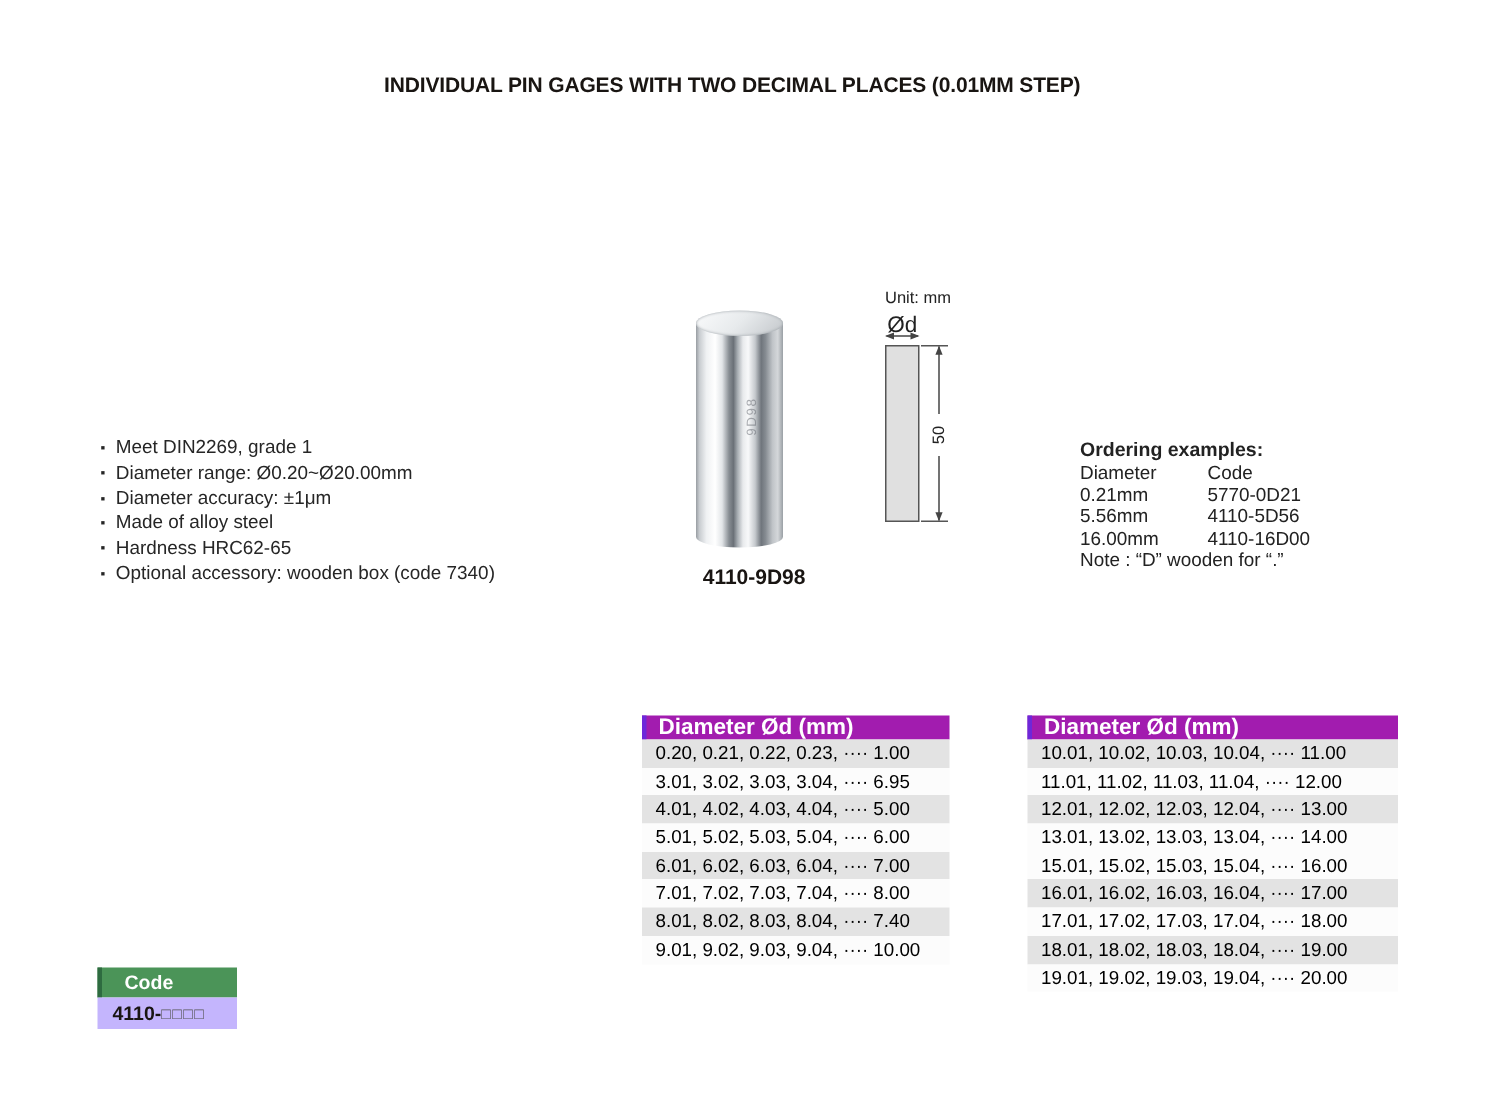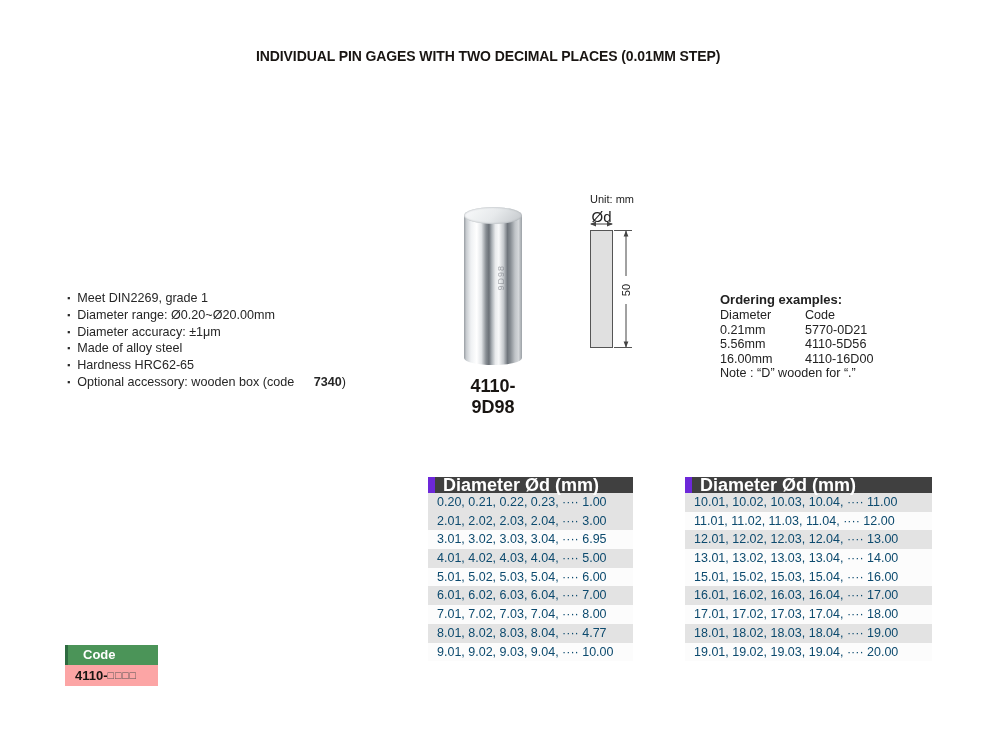--- a/index.html
+++ b/index.html
@@ -12,21 +12,21 @@
   
   .page-title{
     left:256px;top:48px;white-space:nowrap;
     font-size:14px;font-weight:bold;color:#191512;letter-spacing:-0.1px;
   }
 
   
   .features{left:67px;top:291px;font-size:12.6px;color:#262626;}
   .feature-item{display:flex;align-items:baseline;line-height:15.8px;white-space:nowrap;}
   .bullet{font-size:9px;margin-right:7px;position:relative;top:-1px;color:#262626;}
-  .bold-code{font-weight:bold;margin-left:16px;}
+  .bold-code{font-weight:normal;}
 
   
   .pin-wrap{left:464px;top:207px;width:58px;height:158px;}
   .pin-body{
     position:absolute;left:0;top:8px;width:58px;height:150px;
     background:linear-gradient(90deg,
       #989da2 0%, #c8ccd0 4%, #eff1f3 12%, #ffffff 22%, #e2e5e8 30%,
       #878d93 38%, #6a7077 43%, #aab0b5 48%, #e8eaec 54%, #f8f9fa 60%,
       #c5c9cd 68%, #6f757c 75%, #868c92 80%, #c0c4c8 88%, #d4d7da 94%, #9aa0a5 100%);
     border-radius:0 0 50% 50% / 0 0 7px 7px;
@@ -34,58 +34,58 @@
   .pin-top{
     position:absolute;left:0;top:0;width:58px;height:17px;border-radius:50%;
     background:linear-gradient(135deg,#fafbfc 0%,#e7eaec 50%,#c2c6ca 100%);
     box-shadow:inset 0 0 2px #9aa0a5;
   }
   .pin-engraving{
     position:absolute;left:32px;top:58px;
     writing-mode:vertical-rl;transform:rotate(180deg);
     font-size:9px;letter-spacing:1px;color:rgba(105,110,116,0.55);
   }
-  .pin-caption{left:449px;top:376px;width:88px;text-align:center;
-    font-size:18px;font-weight:bold;color:#191512;}
+  .pin-caption{left:449px;top:376px;width:88px;text-align:right;
+    font-size:14px;font-weight:bold;color:#191512;}
 
   
   .unit-label{left:590px;top:193px;font-size:11px;color:#222;white-space:nowrap;}
   .dia-label{left:586px;top:208px;width:31px;text-align:center;font-size:15px;color:#222;}
   .drawing-svg{left:586px;top:219px;}
 
   
   .ordering{left:720px;top:253px;font-size:12.6px;color:#222;margin-top:39px;}
   .ordering-title{font-weight:bold;font-size:13px;line-height:16px;}
   .ordering-row{display:flex;line-height:14.6px;white-space:nowrap;}
   .ordering-col1{width:85px;}
   .ordering-note{line-height:14.6px;white-space:nowrap;}
 
   
   .dia-table{top:477px;}
   .dia-table-left{left:428px;width:205px;}
   .dia-table-right{left:685px;width:247px;}
   .tbl-header{
-    height:16px;line-height:16px;background:#404040;border-left:7px solid #6d28d9;
-    color:#ffffff;font-size:18px;font-weight:bold;padding-left:8px;box-sizing:border-box;
+    height:16px;line-height:16px;background:#a21caf;border-left:3px solid #6d28d9;
+    color:#ffffff;font-size:15px;font-weight:bold;padding-left:8px;box-sizing:border-box;
   }
   .tbl-row{
-    height:18.7px;line-height:18.7px;font-size:12.5px;color:#0c4a6e;
+    height:18.7px;line-height:18.7px;font-size:12.5px;color:#000000;
     padding-left:9px;box-sizing:border-box;white-space:nowrap;
   }
   .row-odd{background:#e3e3e3;}
   .row-even{background:#fcfcfc;}
 
   
   .code-box{left:65px;top:645px;width:93px;}
   .code-header{
     height:20px;line-height:20px;background:#4b9458;border-left:3px solid #2e6b40;
     color:#ffffff;font-size:13px;font-weight:bold;padding-left:15px;box-sizing:border-box;
   }
   .code-row{
-    height:21px;line-height:21px;background:#fca5a5;padding-left:10px;box-sizing:border-box;
+    height:21px;line-height:21px;background:#c4b5fd;padding-left:10px;box-sizing:border-box;
     font-size:13px;color:#191512;white-space:nowrap;
   }
   .code-prefix{font-weight:bold;}
   .code-boxes{font-size:10.5px;color:#555;letter-spacing:1px;position:relative;top:-1px;}
 </style>
 </head>
 <body>
 
 <div class="abs page-title">INDIVIDUAL PIN GAGES WITH TWO DECIMAL PLACES (0.01MM STEP)</div>
 
@@ -160,27 +160,26 @@
   <div class="ordering-row">
     <span class="ordering-col1">16.00mm</span>
     <span>4110-16D00</span>
   </div>
   <div class="ordering-note">Note : “D” wooden for “.”</div>
 </div>
 
 <div class="abs dia-table dia-table-left">
   <div class="tbl-header">Diameter Ød (mm)</div>
   <div class="tbl-row row-odd">0.20, 0.21, 0.22, 0.23, ···· 1.00</div>
-  <div class="tbl-row row-odd">2.01, 2.02, 2.03, 2.04, ···· 3.00</div>
   <div class="tbl-row row-even">3.01, 3.02, 3.03, 3.04, ···· 6.95</div>
   <div class="tbl-row row-odd">4.01, 4.02, 4.03, 4.04, ···· 5.00</div>
   <div class="tbl-row row-even">5.01, 5.02, 5.03, 5.04, ···· 6.00</div>
   <div class="tbl-row row-odd">6.01, 6.02, 6.03, 6.04, ···· 7.00</div>
   <div class="tbl-row row-even">7.01, 7.02, 7.03, 7.04, ···· 8.00</div>
-  <div class="tbl-row row-odd">8.01, 8.02, 8.03, 8.04, ···· 4.77</div>
+  <div class="tbl-row row-odd">8.01, 8.02, 8.03, 8.04, ···· 7.40</div>
   <div class="tbl-row row-even">9.01, 9.02, 9.03, 9.04, ···· 10.00</div>
 </div>
 
 <div class="abs dia-table dia-table-right">
   <div class="tbl-header">Diameter Ød (mm)</div>
   <div class="tbl-row row-odd">10.01, 10.02, 10.03, 10.04, ···· 11.00</div>
   <div class="tbl-row row-even">11.01, 11.02, 11.03, 11.04, ···· 12.00</div>
   <div class="tbl-row row-odd">12.01, 12.02, 12.03, 12.04, ···· 13.00</div>
   <div class="tbl-row row-even">13.01, 13.02, 13.03, 13.04, ···· 14.00</div>
   <div class="tbl-row row-even">15.01, 15.02, 15.03, 15.04, ···· 16.00</div>

